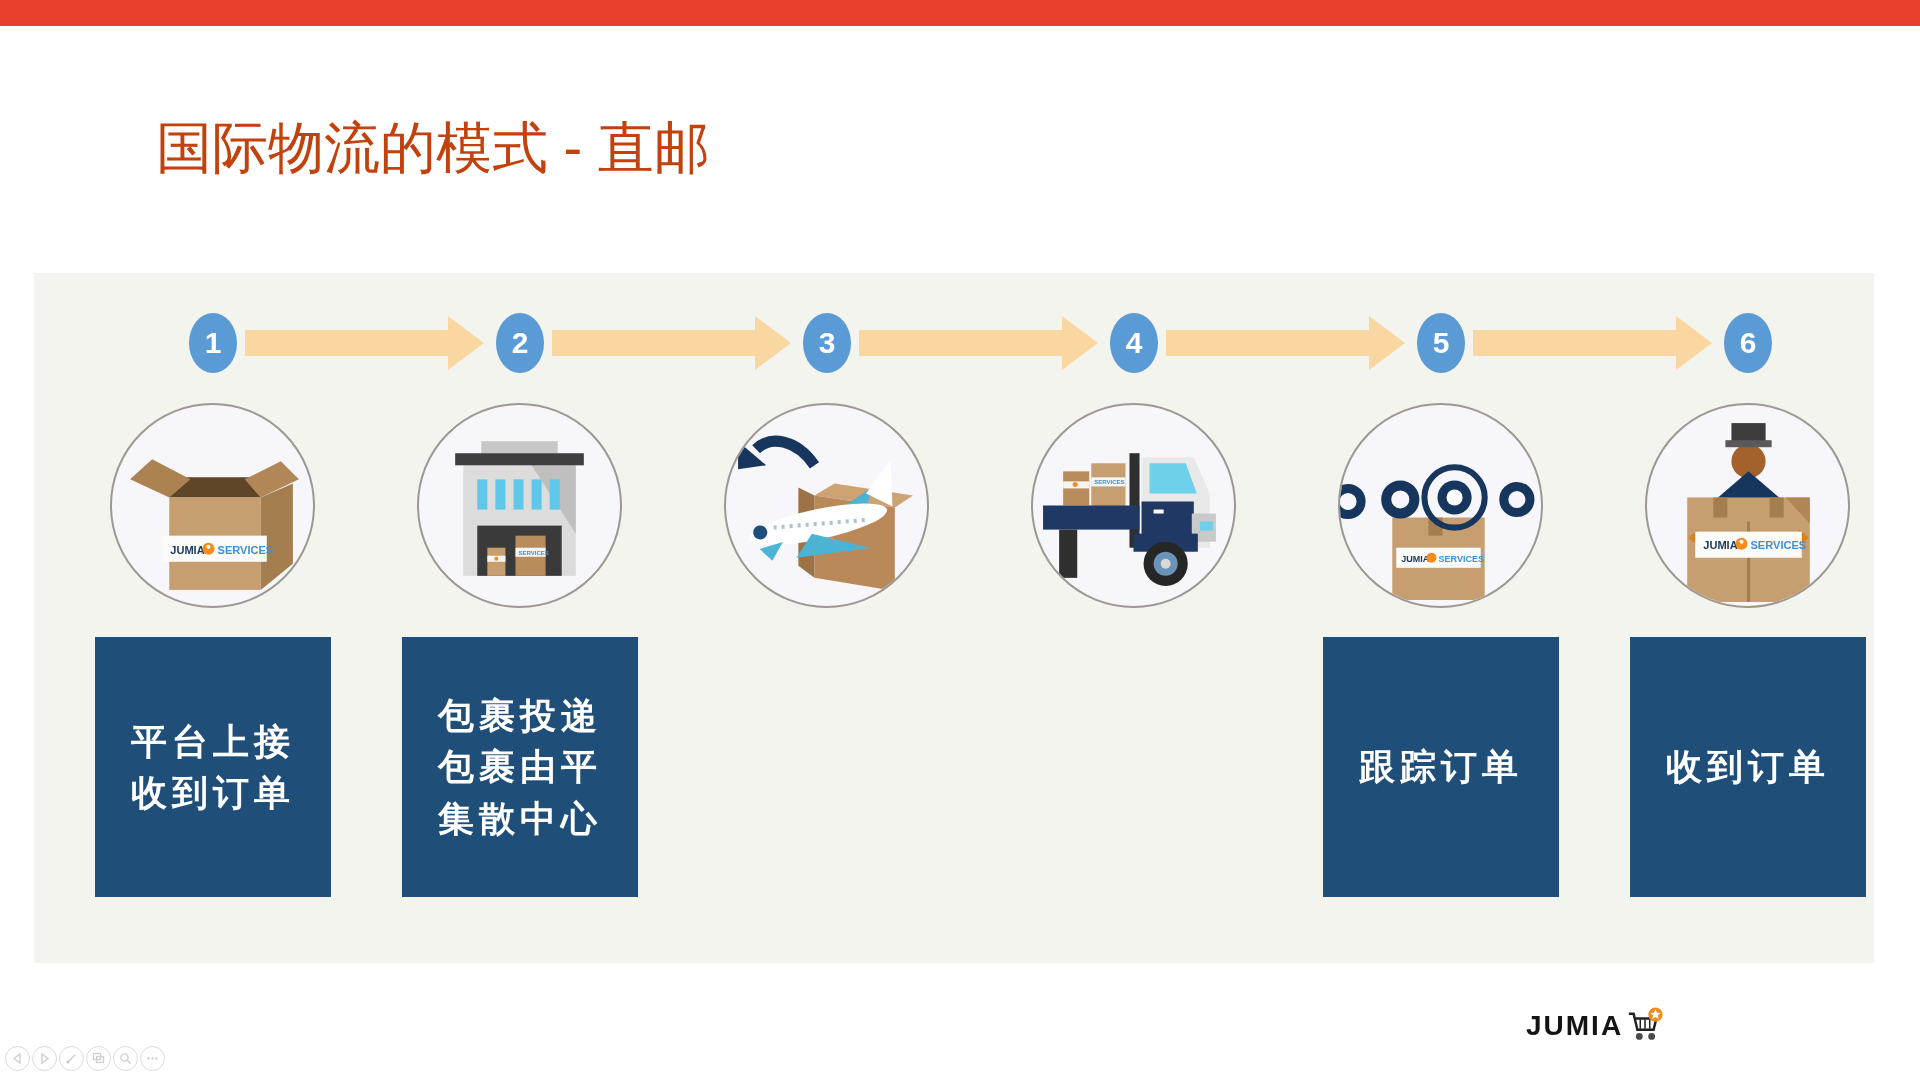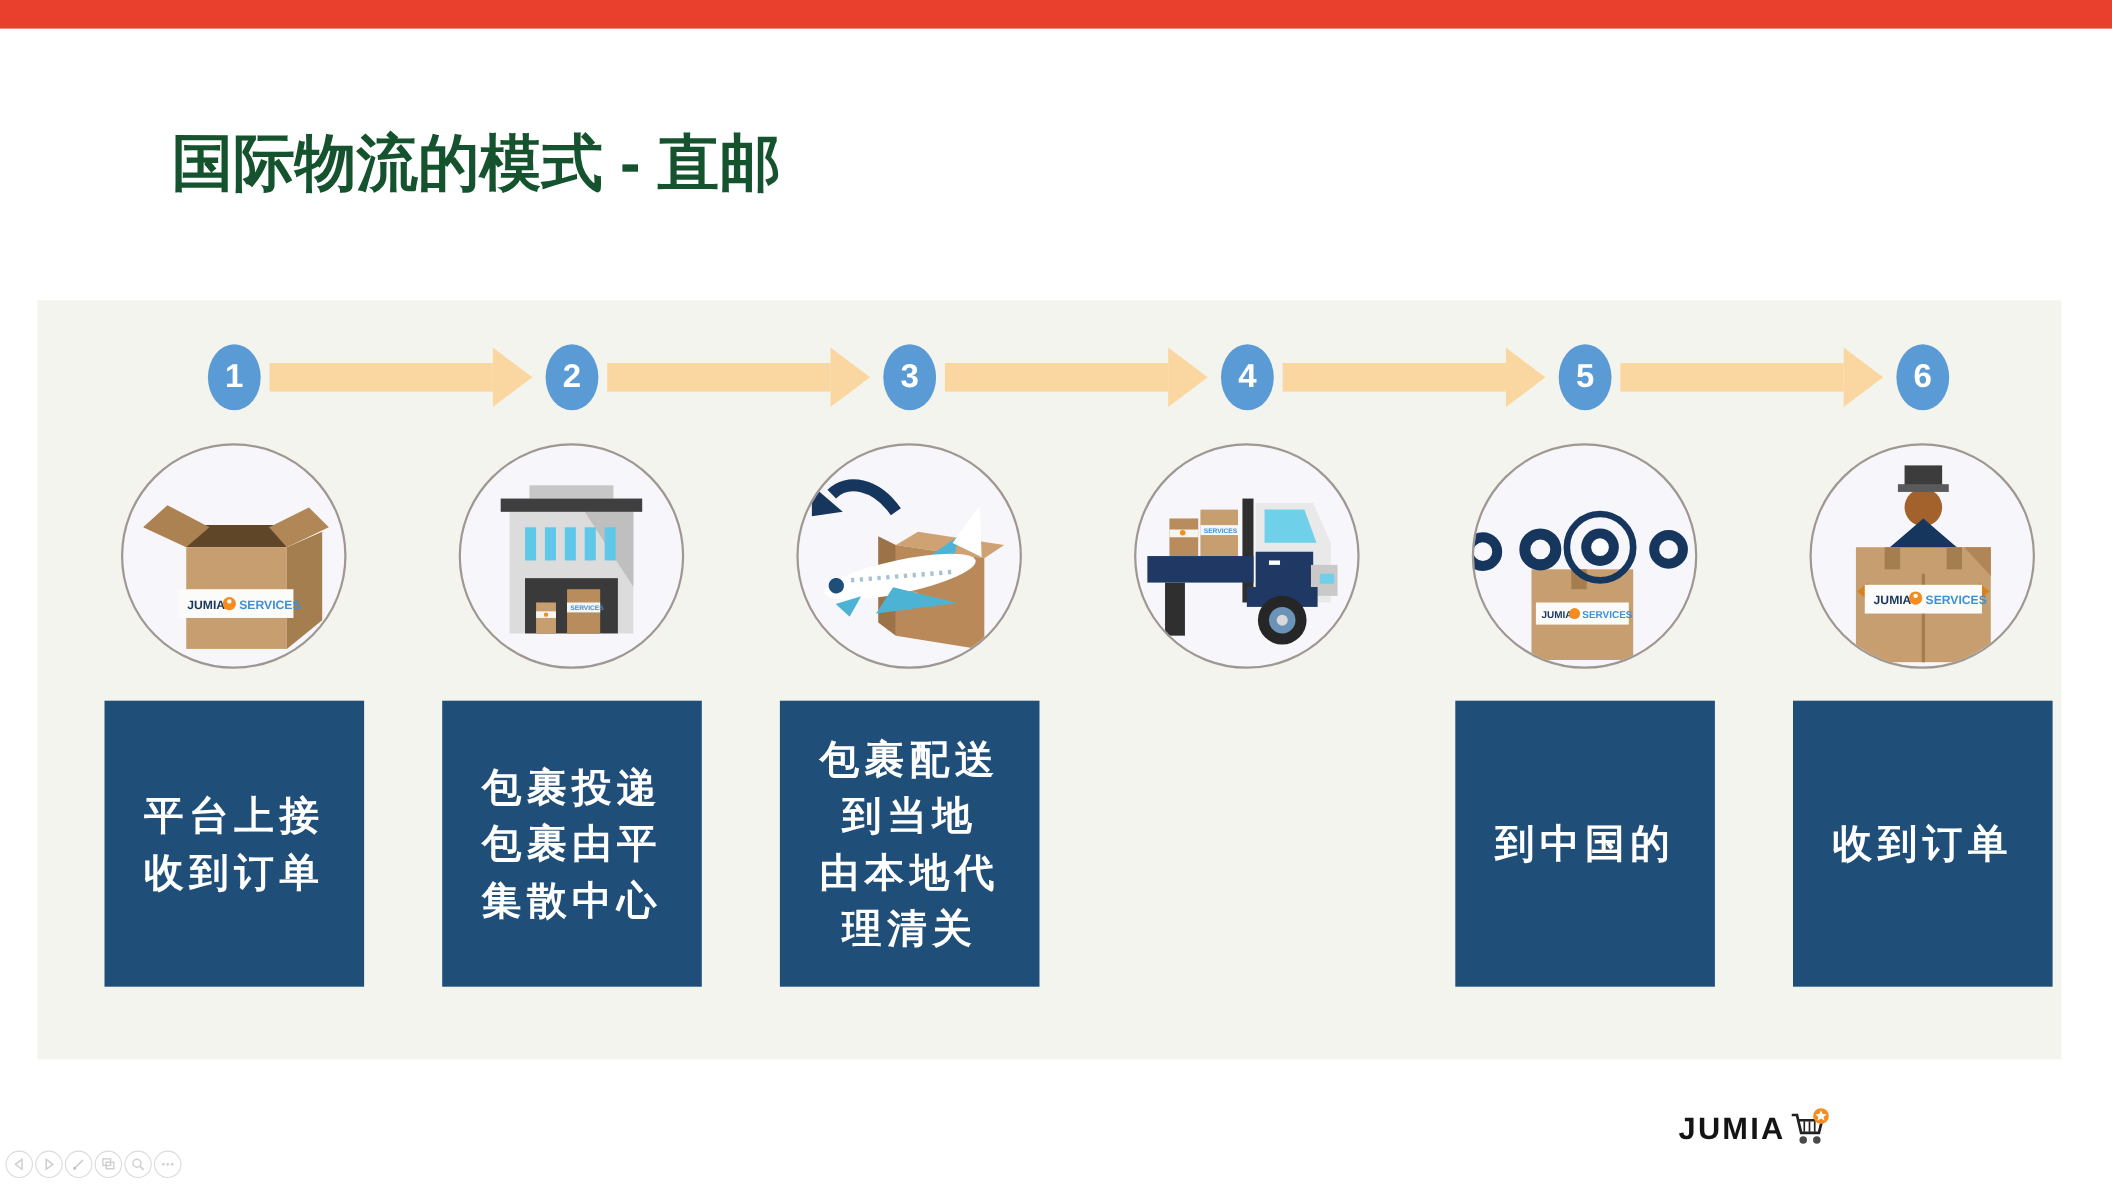--- a/index.html
+++ b/index.html
@@ -1,22 +1,22 @@
 <!DOCTYPE html>
 <html><head>
 <meta charset="utf-8">
 <style>
   * { margin:0; padding:0; box-sizing:border-box; }
   html,body { width:1920px; height:1080px; background:#ffffff; overflow:hidden;
               font-family:"Liberation Sans", sans-serif; }
 
   .accent-bar { position:absolute; left:0; top:0; width:1920px; height:26px; background:#E8402C; }
 
-  .slide-title { position:absolute; left:156px; top:116px; font-size:56px; font-weight:700;
-                 color:#14532d; letter-spacing:0px; line-height:1.15; }
+  .slide-title { position:absolute; left:156px; top:116px; font-size:56px; font-weight:400;
+                 color:#c2410c; letter-spacing:0px; line-height:1.15; }
 
   .panel { position:absolute; left:34px; top:273px; width:1840px; height:690px;
            background:#F4F4EE; }
 
   .step { position:absolute; top:0; width:236px; height:690px; }
   .step.s1 { left:61px; }  .step.s2 { left:368px; } .step.s3 { left:675px; }
   .step.s4 { left:982px; } .step.s5 { left:1289px; } .step.s6 { left:1596px; }
 
   .num-badge { position:absolute; left:94px; top:40px; width:48px; height:60px;
                background:#5B9BD5; border-radius:50%; color:#fff; font-size:30px;
@@ -146,26 +146,20 @@
         <g transform="rotate(-12 95 120)">
           <polygon points="92,118 152,93 136,126" fill="#4DB3D4"></polygon>
           <polygon points="145,98 176,70 168,116" fill="#FFFFFF"></polygon>
           <ellipse cx="92" cy="118" rx="70" ry="15" fill="#FFFFFF"></ellipse>
           <polygon points="84,126 138,152 64,146" fill="#4DB3D4"></polygon>
           <circle cx="34" cy="114" r="7" fill="#1F4E79"></circle>
           <polygon points="30,130 54,128 40,144" fill="#4DB3D4"></polygon>
           <path d="M48,112 L142,124" stroke="#A9C2D1" stroke-width="4" stroke-dasharray="3,5" fill="none"></path>
         </g>
       </svg>
-    </div>
-    <div class="label-box">
-      <div class="label-text">包裹配送
-到当地
-由本地代
-理清关</div>
     </div>
   </div>
 
   <div class="step s4">
     <div class="num-badge">4</div>
     <div class="icon-circle">
       <svg viewBox="0 0 200 200">
         <rect x="30" y="66" width="26" height="34" fill="#B88C5C"></rect>
         <rect x="30" y="76" width="26" height="7" fill="#F5F5F2"></rect>
         <circle cx="42" cy="79" r="2.5" fill="#F68B1E"></circle>
@@ -201,21 +195,21 @@
         <circle cx="114" cy="92" r="17" fill="#17365D"></circle>
         <circle cx="114" cy="92" r="8" fill="#FFFFFF"></circle>
         <circle cx="176" cy="94" r="13" stroke="#17365D" stroke-width="9" fill="none"></circle>
         <rect x="56" y="142" width="84" height="20" fill="#FBFBF9"></rect>
         <text x="61" y="156" font-size="9" fill="#17365D">JUMIA</text>
         <circle cx="91" cy="152" r="5" fill="#F68B1E"></circle>
         <text x="98" y="156" font-size="9" fill="#3F8FD6">SERVICES</text>
       </svg>
     </div>
     <div class="label-box">
-      <div class="label-text">到中国的</div>
+      <div class="label-text">跟踪订单</div>
     </div>
   </div>
 
   <div class="step s6">
     <div class="num-badge">6</div>
     <div class="icon-circle">
       <svg viewBox="0 0 200 200">
         <circle cx="101" cy="56" r="17" fill="#A3622B"></circle>
         <rect x="84" y="18" width="34" height="20" fill="#3C3C3C"></rect>
         <rect x="78" y="35" width="46" height="7" fill="#5A5A5A"></rect>

